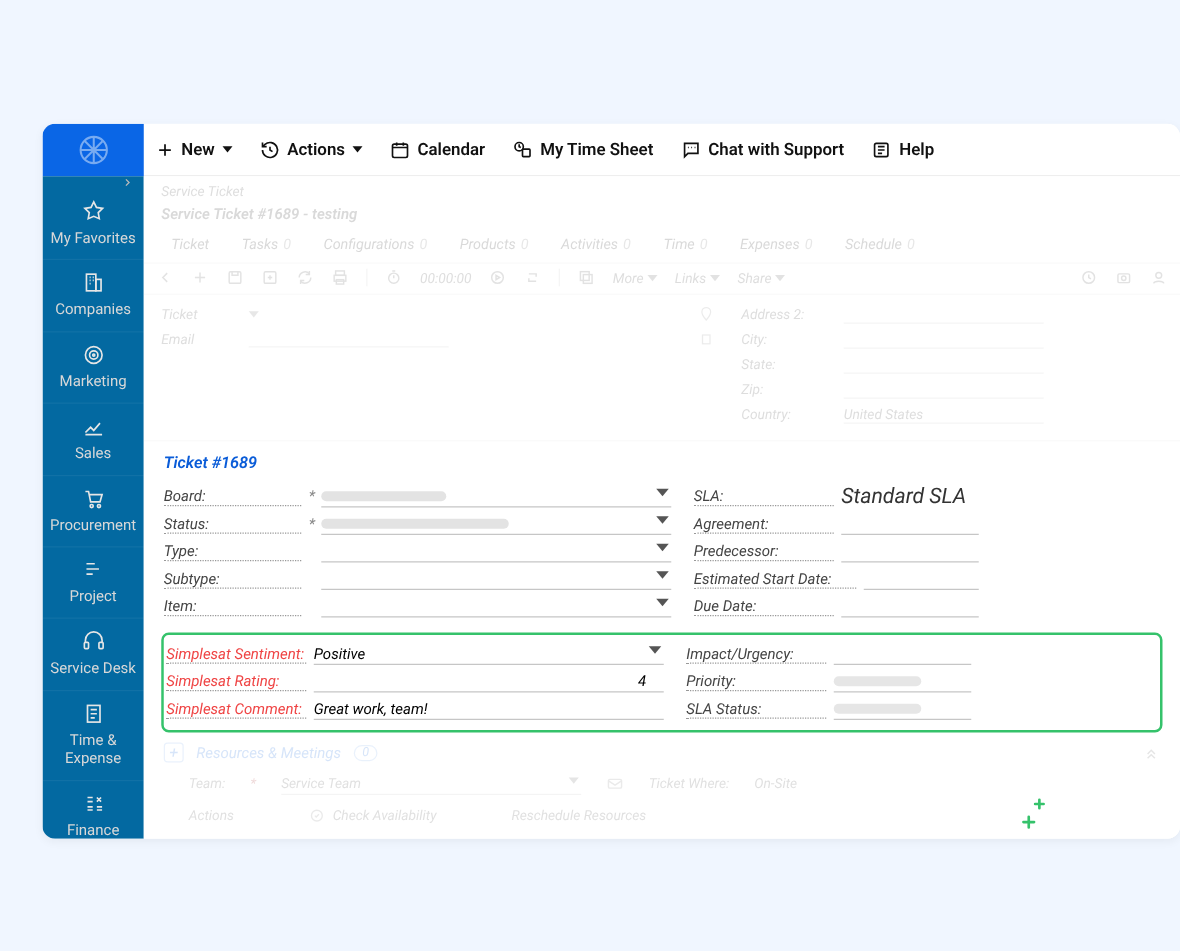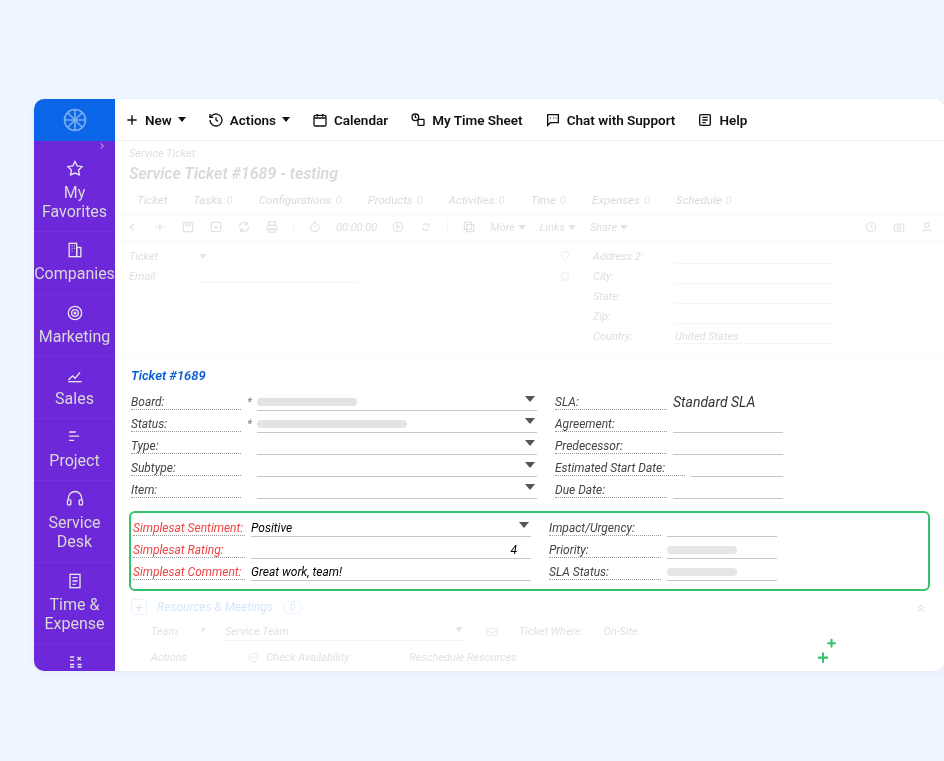--- a/index.html
+++ b/index.html
@@ -45,24 +45,24 @@
   }
   .topbar .item { display:flex; align-items:center; gap:6px; cursor:pointer; }
   .topbar svg { flex:none; }
 
   .chev { width:0;height:0;border-left:4px solid transparent;border-right:4px solid transparent;border-top:5px solid #111;display:inline-block; }
 
   
   .sidebar {
     position:absolute;
     left:0; top:42px; bottom:0; width:81px;
-    background:#6d28d9;
+    background:#0369a1;
     color:#d8d8d8;
     display:flex; flex-direction:column;
-    font-size:16px;
+    font-size:12px;
     text-align:center;
   }
   .sidebar .expand {
     height:20px; display:flex; align-items:center; justify-content:flex-end;
     padding-right:8px;
   }
   .sidebar .expand svg { stroke:#bbb; }
   .sidebar .navitem {
     padding:8px 2px 10px;
     display:flex; flex-direction:column; align-items:center; gap:4px;
@@ -82,21 +82,21 @@
   }
 
   
   .faded { opacity:0.28; }
   .faded2 { opacity:0.30; }
 
   .breadcrumb {
     font-size:11px; color:#888; padding:6px 14px 0;
   }
   .pagetitle {
-    font-size:16px; font-weight:600; color:#777; padding:4px 14px 10px;
+    font-size:12px; font-weight:600; color:#777; padding:4px 14px 10px;
   }
 
   .tabs {
     display:flex; gap:26px; padding:0 22px 8px; font-size:11.5px; color:#777;
   }
   .tabs .tab { display:flex; gap:4px; }
   .tabs .cnt { color:#aaa; }
 
   .toolrow {
     display:flex; gap:14px; align-items:center; padding:4px 10px 6px;
@@ -144,21 +144,21 @@
     position:absolute; right:2px; top:3px;
     width:0;height:0;border-left:5px solid transparent;border-right:5px solid transparent;border-top:6px solid #555;
   }
   .form .field .ph { height:8px; background:#e3e3e3; border-radius:4px; }
   .form .rlbl { width:112px; margin-left:18px; color:#444; border-bottom:1px dotted #999; }
   .form .rval {
     flex:0 0 110px;
     border-bottom:1px solid #c6c6c6;
     height:18px;
     margin-left:6px;
-    font-size:14px;
+    font-size:17px;
     display:flex; align-items:center;
   }
   .form .rval.noborder { border-bottom:none; }
 
   
   .highlight {
     border:2px solid #35c26b;
     border-radius:6px;
     margin:4px 14px 0;
     padding:4px 2px 6px;
@@ -287,20 +287,28 @@
           <circle cx="12" cy="12" r="1"></circle>
         </svg>
       <span>Marketing</span>
     </div>
     <div class="navitem">
       <svg width="20" height="20" viewBox="0 0 24 24" fill="none" stroke-width="1.6">
           <path d="M4 18l5-5 3 3 6-7"></path>
           <path d="M4 20h16"></path>
         </svg>
       <span>Sales</span>
+    </div>
+    <div class="navitem">
+      <svg width="20" height="20" viewBox="0 0 24 24" fill="none" stroke-width="1.6">
+          <path d="M4 5h3l2 10h9l2-7H8"></path>
+          <circle cx="10" cy="19" r="1.5"></circle>
+          <circle cx="17" cy="19" r="1.5"></circle>
+        </svg>
+      <span>Procurement</span>
     </div>
     <div class="navitem">
       <svg width="20" height="20" viewBox="0 0 24 24" fill="none" stroke-width="1.6">
           <path d="M5 6h8M5 11h12M5 16h6"></path>
         </svg>
       <span>Project</span>
     </div>
     <div class="navitem">
       <svg width="20" height="20" viewBox="0 0 24 24" fill="none" stroke-width="1.6">
           <path d="M4 13v-2a8 8 0 0 1 16 0v2"></path>

